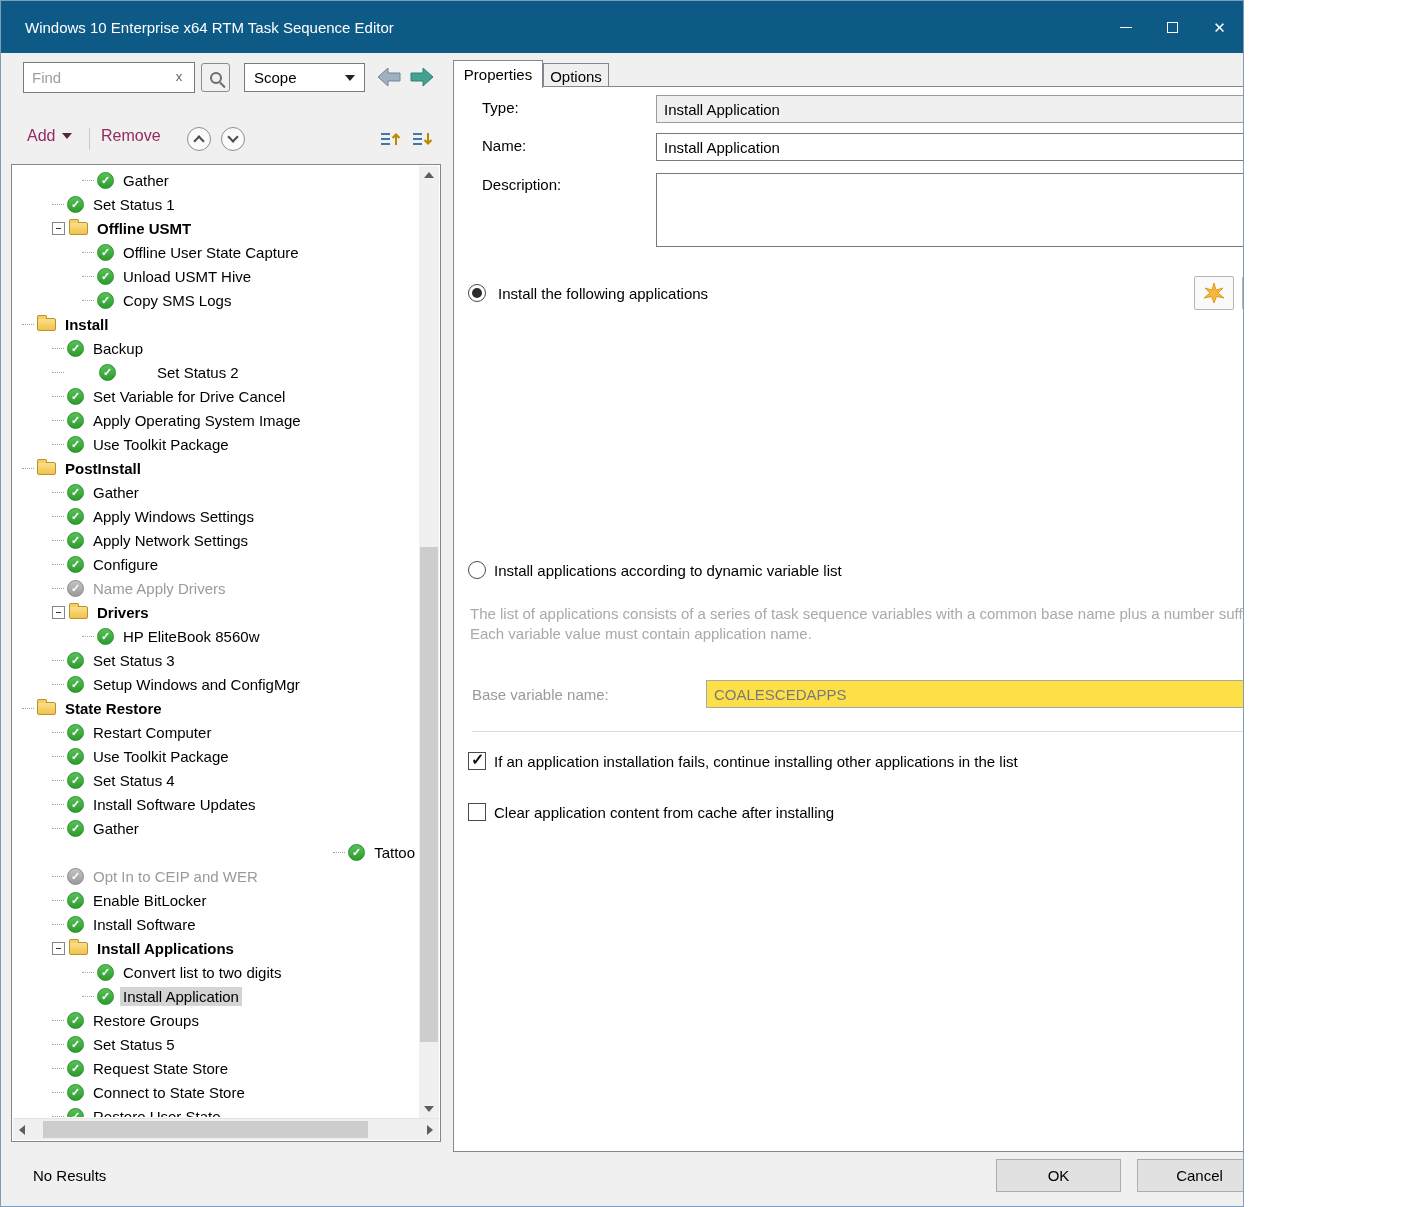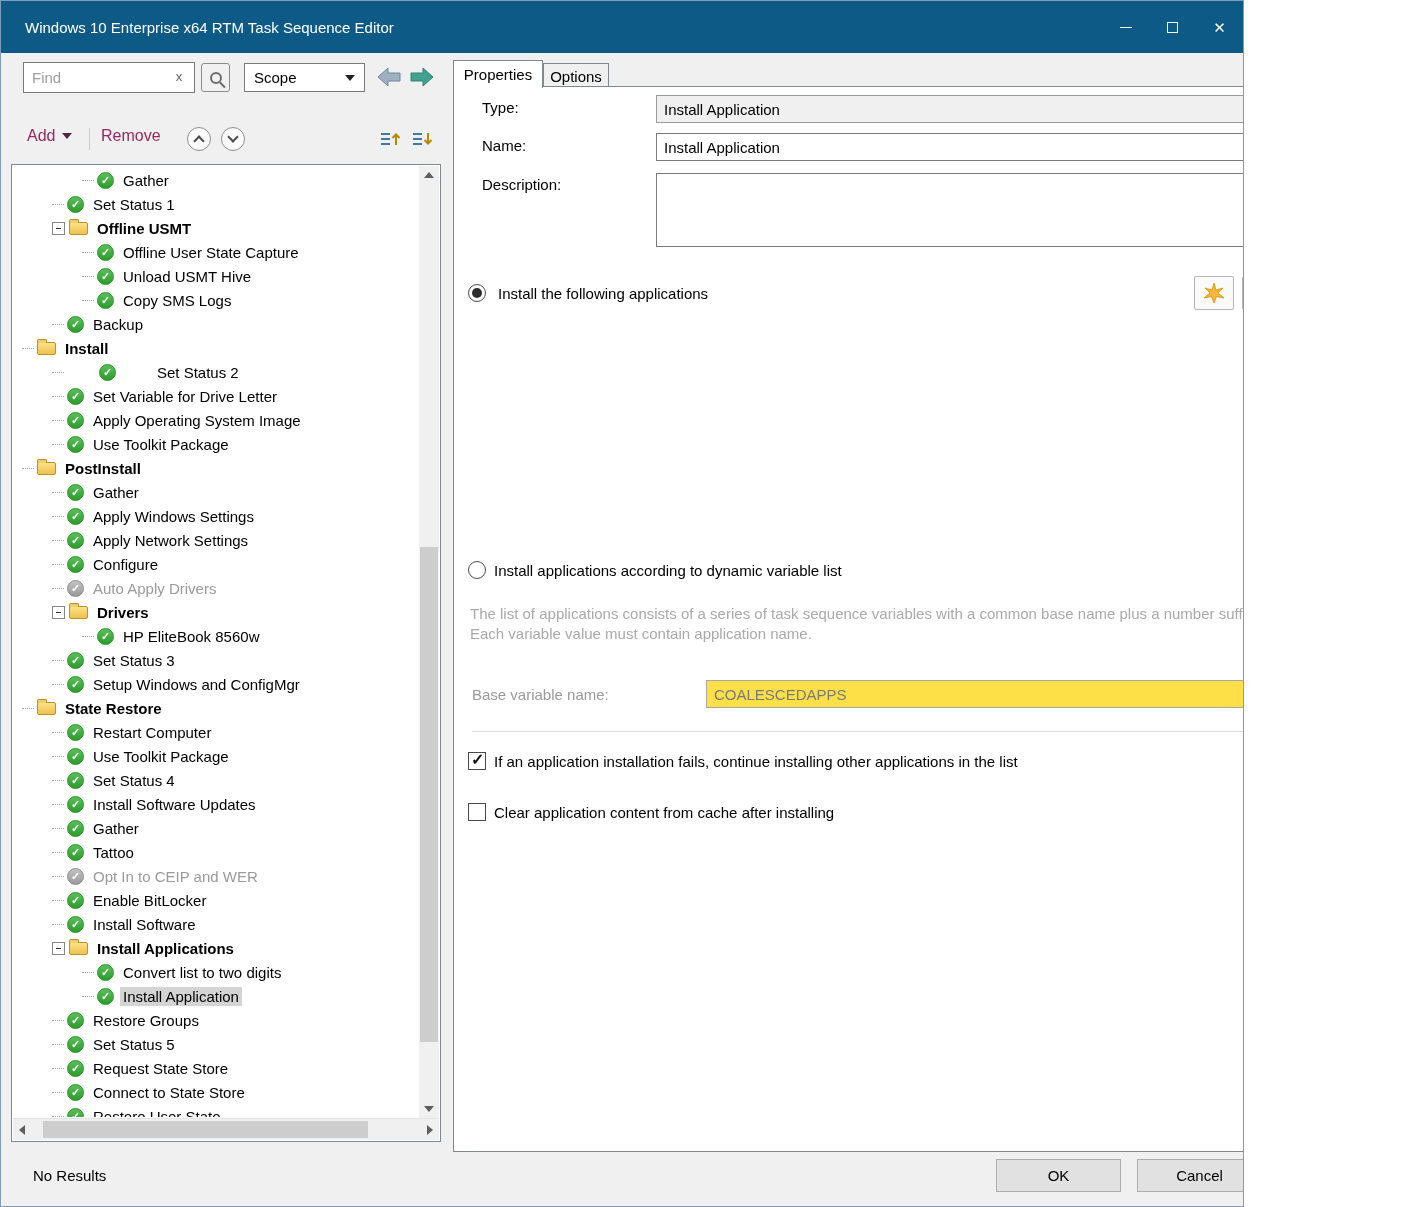--- a/index.html
+++ b/index.html
@@ -212,131 +212,131 @@
         <div class="trow" style="padding-left: 68px;">
           <span class="stub"></span>
           <span class="check-icon"></span>
           <span class="tlabel">Unload USMT Hive</span>
         </div>
         <div class="trow" style="padding-left: 68px;">
           <span class="stub"></span>
           <span class="check-icon"></span>
           <span class="tlabel">Copy SMS Logs</span>
         </div>
+        <div class="trow" style="padding-left: 8px;">
+          <span class="stub"></span>
+          <span class="folder-icon"></span>
+          <span class="tlabel b">Install</span>
+        </div>
         <div class="trow" style="padding-left: 38px;">
           <span class="stub"></span>
           <span class="check-icon"></span>
           <span class="tlabel">Backup</span>
         </div>
+        <div class="trow" style="padding-left: 38px; gap: 32px;">
+          <span class="stub"></span>
+          <span class="check-icon"></span>
+          <span class="tlabel">Set Status 2</span>
+        </div>
+        <div class="trow" style="padding-left: 38px;">
+          <span class="stub"></span>
+          <span class="check-icon"></span>
+          <span class="tlabel">Set Variable for Drive Cancel</span>
+        </div>
+        <div class="trow" style="padding-left: 38px;">
+          <span class="stub"></span>
+          <span class="check-icon"></span>
+          <span class="tlabel">Apply Operating System Image</span>
+        </div>
+        <div class="trow" style="padding-left: 38px;">
+          <span class="stub"></span>
+          <span class="check-icon"></span>
+          <span class="tlabel">Use Toolkit Package</span>
+        </div>
         <div class="trow" style="padding-left: 8px;">
           <span class="stub"></span>
           <span class="folder-icon"></span>
-          <span class="tlabel b">Install</span>
-        </div>
-        <div class="trow" style="padding-left: 38px; gap: 32px;">
-          <span class="stub"></span>
-          <span class="check-icon"></span>
-          <span class="tlabel">Set Status 2</span>
-        </div>
-        <div class="trow" style="padding-left: 38px;">
-          <span class="stub"></span>
-          <span class="check-icon"></span>
-          <span class="tlabel">Set Variable for Drive Letter</span>
-        </div>
-        <div class="trow" style="padding-left: 38px;">
-          <span class="stub"></span>
-          <span class="check-icon"></span>
-          <span class="tlabel">Apply Operating System Image</span>
+          <span class="tlabel b">PostInstall</span>
+        </div>
+        <div class="trow" style="padding-left: 38px;">
+          <span class="stub"></span>
+          <span class="check-icon"></span>
+          <span class="tlabel">Gather</span>
+        </div>
+        <div class="trow" style="padding-left: 38px;">
+          <span class="stub"></span>
+          <span class="check-icon"></span>
+          <span class="tlabel">Apply Windows Settings</span>
+        </div>
+        <div class="trow" style="padding-left: 38px;">
+          <span class="stub"></span>
+          <span class="check-icon"></span>
+          <span class="tlabel">Apply Network Settings</span>
+        </div>
+        <div class="trow" style="padding-left: 38px;">
+          <span class="stub"></span>
+          <span class="check-icon"></span>
+          <span class="tlabel">Configure</span>
+        </div>
+        <div class="trow" style="padding-left: 38px;">
+          <span class="stub"></span>
+          <span class="check-icon dis"></span>
+          <span class="tlabel dis">Name Apply Drivers</span>
+        </div>
+        <div class="trow" style="padding-left: 38px;">
+          <span class="expander"></span>
+          <span class="folder-icon"></span>
+          <span class="tlabel b">Drivers</span>
+        </div>
+        <div class="trow" style="padding-left: 68px;">
+          <span class="stub"></span>
+          <span class="check-icon"></span>
+          <span class="tlabel">HP EliteBook 8560w</span>
+        </div>
+        <div class="trow" style="padding-left: 38px;">
+          <span class="stub"></span>
+          <span class="check-icon"></span>
+          <span class="tlabel">Set Status 3</span>
+        </div>
+        <div class="trow" style="padding-left: 38px;">
+          <span class="stub"></span>
+          <span class="check-icon"></span>
+          <span class="tlabel">Setup Windows and ConfigMgr</span>
+        </div>
+        <div class="trow" style="padding-left: 8px;">
+          <span class="stub"></span>
+          <span class="folder-icon"></span>
+          <span class="tlabel b">State Restore</span>
+        </div>
+        <div class="trow" style="padding-left: 38px;">
+          <span class="stub"></span>
+          <span class="check-icon"></span>
+          <span class="tlabel">Restart Computer</span>
         </div>
         <div class="trow" style="padding-left: 38px;">
           <span class="stub"></span>
           <span class="check-icon"></span>
           <span class="tlabel">Use Toolkit Package</span>
         </div>
-        <div class="trow" style="padding-left: 8px;">
-          <span class="stub"></span>
-          <span class="folder-icon"></span>
-          <span class="tlabel b">PostInstall</span>
+        <div class="trow" style="padding-left: 38px;">
+          <span class="stub"></span>
+          <span class="check-icon"></span>
+          <span class="tlabel">Set Status 4</span>
+        </div>
+        <div class="trow" style="padding-left: 38px;">
+          <span class="stub"></span>
+          <span class="check-icon"></span>
+          <span class="tlabel">Install Software Updates</span>
         </div>
         <div class="trow" style="padding-left: 38px;">
           <span class="stub"></span>
           <span class="check-icon"></span>
           <span class="tlabel">Gather</span>
         </div>
-        <div class="trow" style="padding-left: 38px;">
-          <span class="stub"></span>
-          <span class="check-icon"></span>
-          <span class="tlabel">Apply Windows Settings</span>
-        </div>
-        <div class="trow" style="padding-left: 38px;">
-          <span class="stub"></span>
-          <span class="check-icon"></span>
-          <span class="tlabel">Apply Network Settings</span>
-        </div>
-        <div class="trow" style="padding-left: 38px;">
-          <span class="stub"></span>
-          <span class="check-icon"></span>
-          <span class="tlabel">Configure</span>
-        </div>
-        <div class="trow" style="padding-left: 38px;">
-          <span class="stub"></span>
-          <span class="check-icon dis"></span>
-          <span class="tlabel dis">Auto Apply Drivers</span>
-        </div>
-        <div class="trow" style="padding-left: 38px;">
-          <span class="expander"></span>
-          <span class="folder-icon"></span>
-          <span class="tlabel b">Drivers</span>
-        </div>
-        <div class="trow" style="padding-left: 68px;">
-          <span class="stub"></span>
-          <span class="check-icon"></span>
-          <span class="tlabel">HP EliteBook 8560w</span>
-        </div>
-        <div class="trow" style="padding-left: 38px;">
-          <span class="stub"></span>
-          <span class="check-icon"></span>
-          <span class="tlabel">Set Status 3</span>
-        </div>
-        <div class="trow" style="padding-left: 38px;">
-          <span class="stub"></span>
-          <span class="check-icon"></span>
-          <span class="tlabel">Setup Windows and ConfigMgr</span>
-        </div>
-        <div class="trow" style="padding-left: 8px;">
-          <span class="stub"></span>
-          <span class="folder-icon"></span>
-          <span class="tlabel b">State Restore</span>
-        </div>
-        <div class="trow" style="padding-left: 38px;">
-          <span class="stub"></span>
-          <span class="check-icon"></span>
-          <span class="tlabel">Restart Computer</span>
-        </div>
-        <div class="trow" style="padding-left: 38px;">
-          <span class="stub"></span>
-          <span class="check-icon"></span>
-          <span class="tlabel">Use Toolkit Package</span>
-        </div>
-        <div class="trow" style="padding-left: 38px;">
-          <span class="stub"></span>
-          <span class="check-icon"></span>
-          <span class="tlabel">Set Status 4</span>
-        </div>
-        <div class="trow" style="padding-left: 38px;">
-          <span class="stub"></span>
-          <span class="check-icon"></span>
-          <span class="tlabel">Install Software Updates</span>
-        </div>
-        <div class="trow" style="padding-left: 38px;">
-          <span class="stub"></span>
-          <span class="check-icon"></span>
-          <span class="tlabel">Gather</span>
-        </div>
-        <div class="trow" style="padding-left: 38px;">
+        <div class="trow" style="padding-left: 38px; justify-content: flex-end;">
           <span class="stub"></span>
           <span class="check-icon"></span>
           <span class="tlabel">Tattoo</span>
         </div>
         <div class="trow" style="padding-left: 38px;">
           <span class="stub"></span>
           <span class="check-icon dis"></span>
           <span class="tlabel dis">Opt In to CEIP and WER</span>
         </div>
         <div class="trow" style="padding-left: 38px;">

